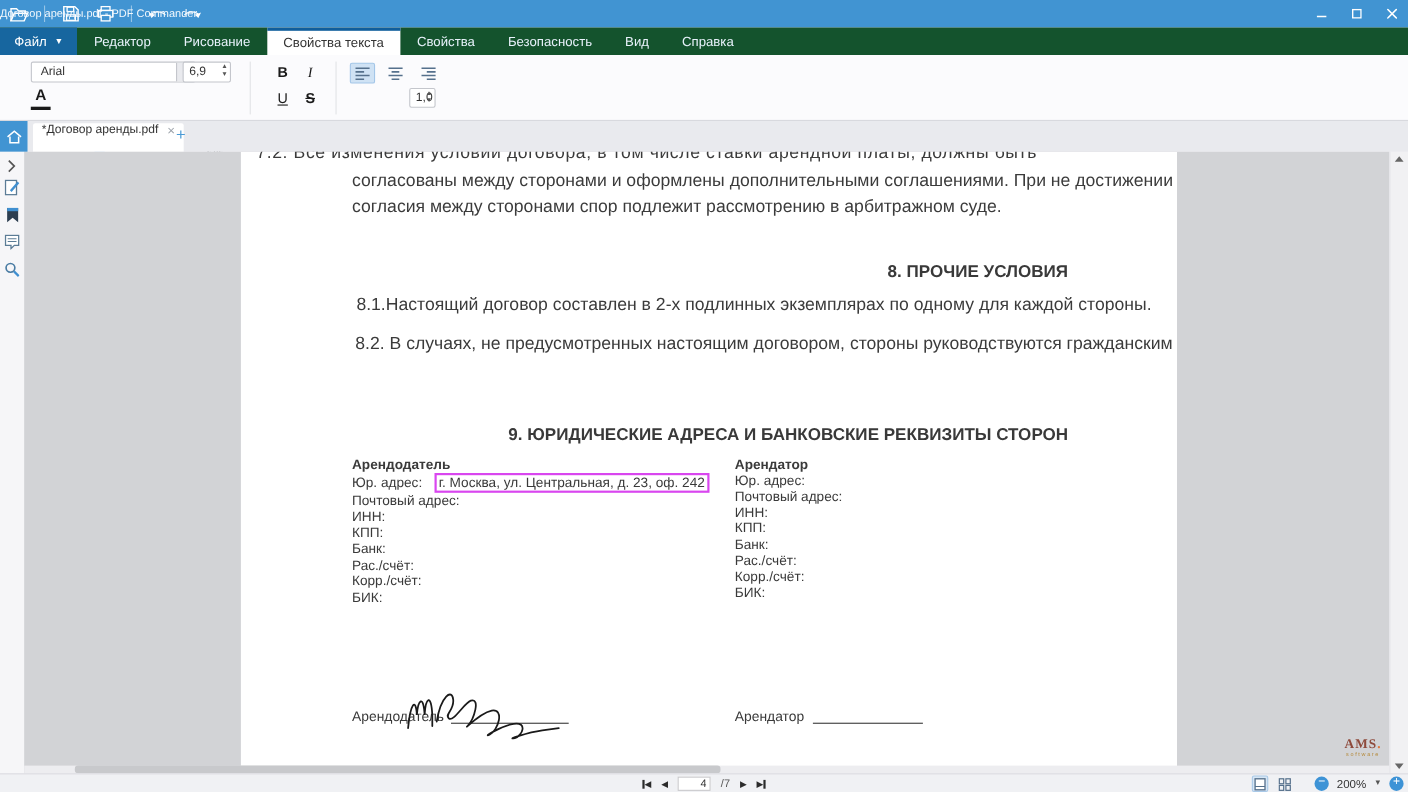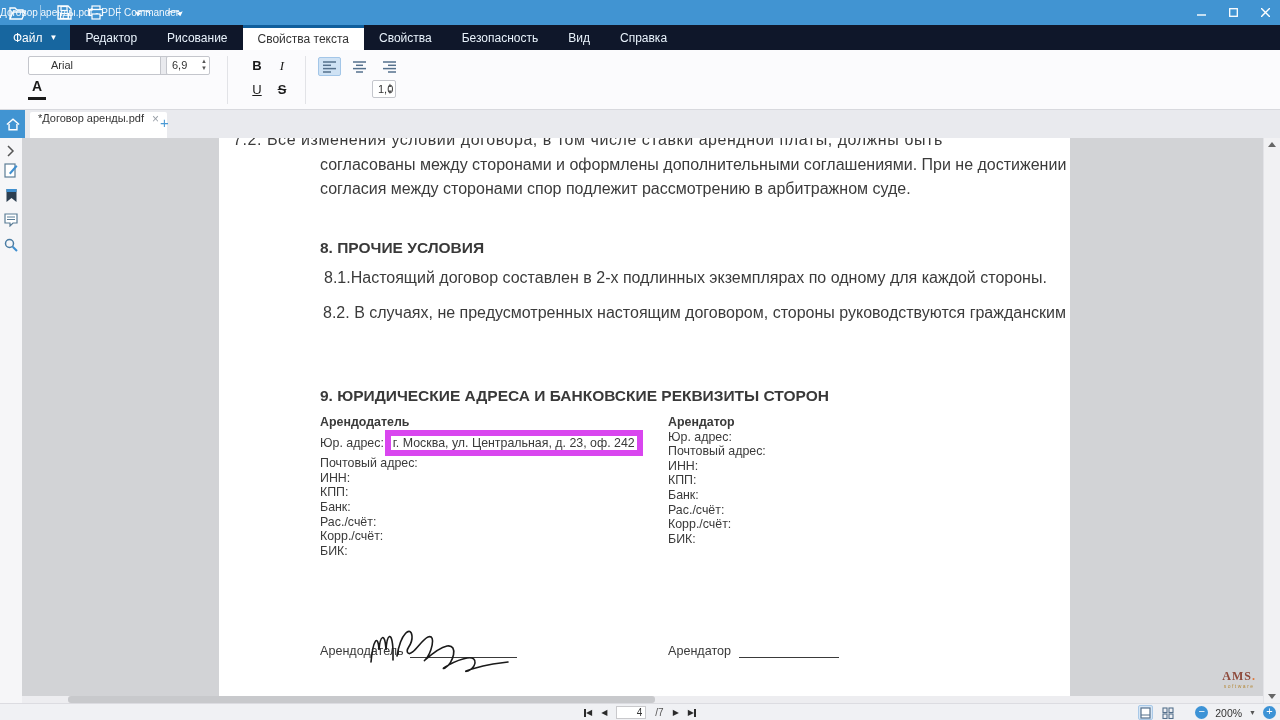--- a/index.html
+++ b/index.html
@@ -7,29 +7,29 @@
 
   
   .titlebar { position:absolute; left:0; top:0; width:1280px; height:25px; background:#4194d2; color:#fff; }
   .tb-icons { position:absolute; left:8px; top:0; height:25px; display:flex; align-items:center; gap:14px; }
   .tb-icons .sep { width:1px; height:15px; background:rgba(255,255,255,.45); }
   .tb-btn { display:flex; align-items:center; justify-content:center; width:18px; height:18px; cursor:pointer; }
   .tb-title { position:absolute; left:0; right:0; top:0; height:25px; line-height:25px; text-align:left; font-size:10px; color:#f2f8fd; }
   .win-ctrls { position:absolute; right:6px; top:0; height:25px; display:flex; align-items:center; gap:14px; }
 
   
-  .ribbon { position:absolute; left:0; top:25px; width:1280px; height:25px; background:#0f172a; display:flex; align-items:stretch; }
+  .ribbon { position:absolute; left:0; top:25px; width:1280px; height:25px; background:#14532d; display:flex; align-items:stretch; }
   .file-btn { background:#17669f; color:#fff; font-size:12px; padding:0 13px; display:flex; align-items:center; gap:7px; cursor:pointer; }
   .file-caret { font-size:8px; line-height:1; }
   .rtab { color:#e8f2fb; font-size:12px; padding:0 15px; display:flex; align-items:center; cursor:pointer; }
   .rtab.active { background:#ffffff; color:#333; border-top:3px solid #0f5e9c; font-weight:normal; }
 
   
   .toolbar { position:absolute; left:0; top:50px; width:1280px; height:60px; background:#fbfbfd; border-bottom:1px solid #d8d9de; }
-  .font-select { position:absolute; left:28px; top:6px; width:150px; height:19px; background:#fff; border:1px solid #c4c6cc; border-radius:2px; font-size:11px; color:#333; line-height:17px; padding-left:22px; cursor:pointer; }
+  .font-select { position:absolute; left:28px; top:6px; width:150px; height:19px; background:#fff; border:1px solid #c4c6cc; border-radius:2px; font-size:11px; color:#333; line-height:17px; padding-left:8px; cursor:pointer; }
   .font-select .caret { position:absolute; right:0; top:0; width:17px; height:17px; background:#e9eaee; border-left:1px solid #c4c6cc; text-align:center; font-size:8px; line-height:17px; color:#555; }
   .spinner { position:absolute; background:#fff; border:1px solid #c4c6cc; border-radius:2px; font-size:11px; color:#333; }
   .spinner .val { position:absolute; left:5px; top:0; line-height:17px; }
   .spinner .arrows { position:absolute; right:2px; top:1px; display:flex; flex-direction:column; line-height:7px; font-size:6px; color:#555; cursor:pointer; }
   .size-spin { left:166px; top:6px; width:44px; height:19px; }
   .ls-spin { left:372px; top:30px; width:24px; height:18px; }
   .color-btn { position:absolute; left:28px; top:28px; width:18px; height:22px; text-align:center; font-size:14px; font-weight:bold; color:#1a1a1a; border-bottom:3px solid #1a1a1a; cursor:pointer; }
   .op-label { position:absolute; left:83px; top:73px; font-size:11px; color:#333; }
   .slider { position:absolute; left:83px; top:89px; width:97px; height:3px; background:#c9cacd; border-radius:2px; cursor:pointer; }
   .slider .knob { position:absolute; left:2px; top:-4px; width:11px; height:11px; border-radius:50%; background:#3d93d6; }
@@ -50,24 +50,24 @@
   .doctab .close { color:#9aa0a8; font-size:12px; cursor:pointer; }
   .newtab { position:absolute; left:160px; top:4px; font-size:15px; color:#4a9ad5; cursor:pointer; }
 
   
   .main { position:absolute; left:0; top:138px; width:1280px; height:565px; }
   .sidebar { position:absolute; left:0; top:0; width:22px; height:100%; background:#f6f6f8; }
   .sb-item { position:absolute; left:0; width:22px; height:20px; display:flex; align-items:center; justify-content:center; cursor:pointer; }
   .viewport { position:absolute; left:22px; top:0; width:1241px; height:565px; background:#d2d3d6; overflow:hidden; }
   .page { position:absolute; left:197px; top:0; width:851px; height:565px; background:#fff; color:#3b3b3b; }
   .doc-line { position:absolute; font-size:16px; white-space:nowrap;text-align:center; }
-  .doc-h { position:absolute; left:101px; width:651px; text-align:left; font-size:15.5px; font-weight:bold; color:#393939; white-space:nowrap; }
+  .doc-h { position:absolute; left:101px; width:651px; text-align:right; font-size:15.5px; font-weight:bold; color:#393939; white-space:nowrap; }
   .req-col { position:absolute; top:277px; font-size:12.4px; line-height:14.6px; color:#3a3a3a; }
   .req-col .t { font-weight:bold; }
-  .addr-box { display:inline-block; border:6px solid #d946ef; padding:0 2px; margin-left:1px; }
+  .addr-box { display:inline-block; border:2px solid #d946ef; padding:0 2px; margin-left:11px; }
   .sign-row { position:absolute; font-size:12.6px; color:#3a3a3a; white-space:nowrap; }
   .sign-line { display:inline-block; border-bottom:1px solid #3a3a3a; height:12px; vertical-align:bottom; }
   .signature-svg { position:absolute; left:148px; top:480px; }
   .watermark { position:absolute; right:7px; bottom:12px; text-align:center; line-height:10px; }
   .watermark .l1 { font-family:"Liberation Serif",serif; font-weight:bold; font-size:12px; color:#8e4a3c; letter-spacing:1px; }
   .watermark .l1 .dot { color:#e0793c; }
   .watermark .l2 { font-size:5px; color:#b58a3c; letter-spacing:1.5px; }
 
   .vscroll { position:absolute; right:0; top:0; width:17px; height:565px; background:#f1f1f3; border-left:1px solid #e3e3e7; }
   .vs-arrow { position:absolute; left:0; width:16px; text-align:center; color:#555; cursor:pointer; }

